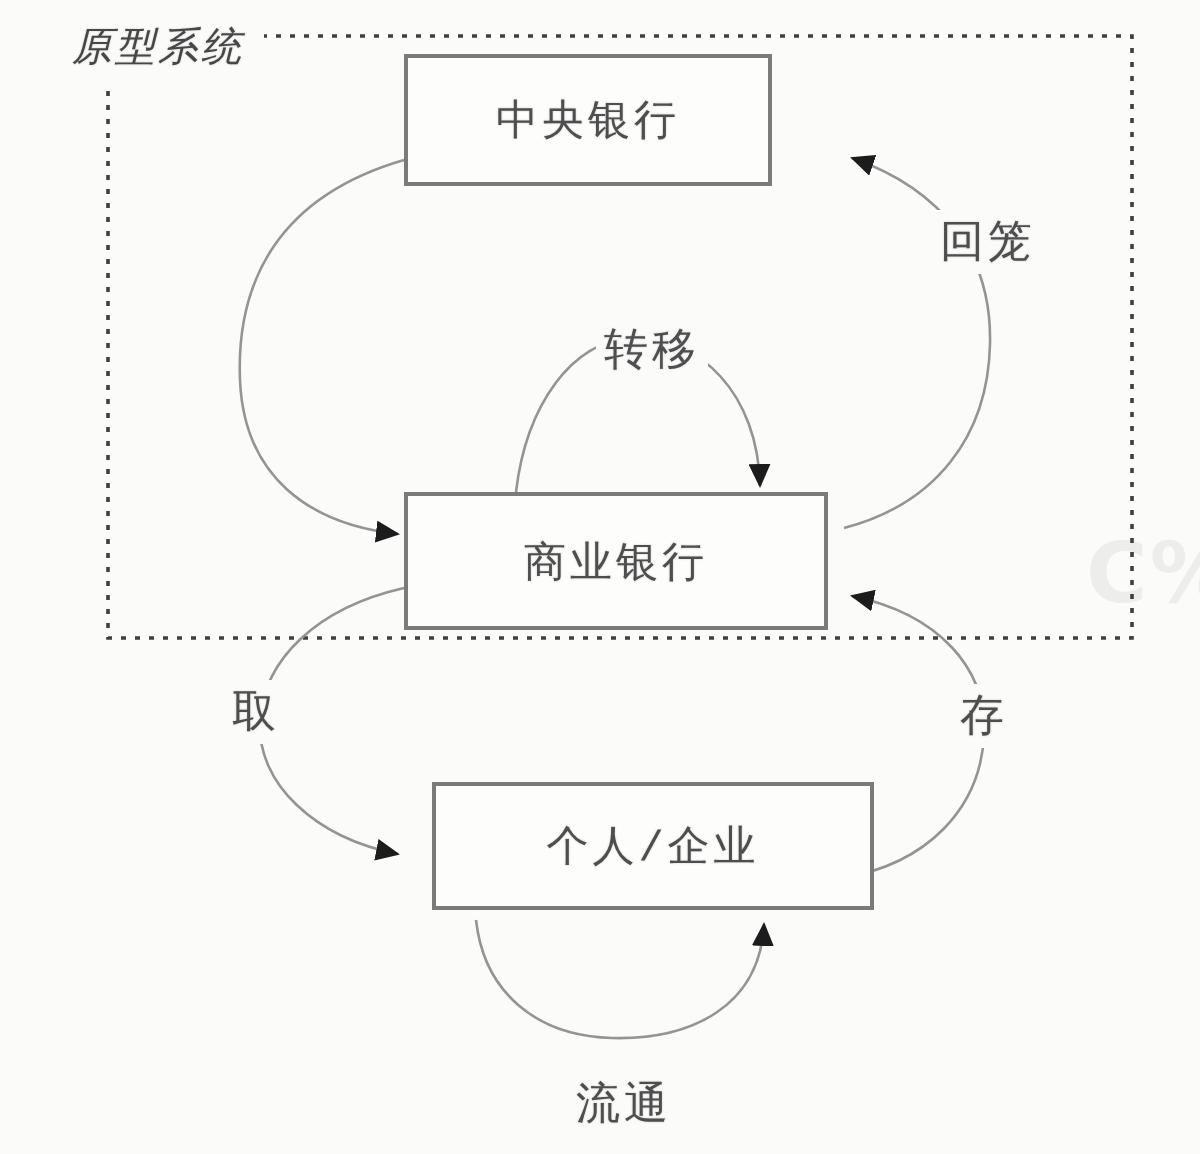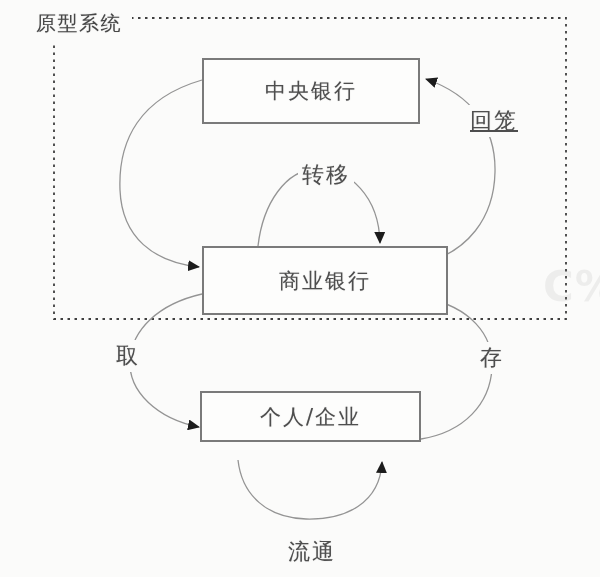--- a/index.html
+++ b/index.html
@@ -30,52 +30,53 @@
     border: 2px solid var(--box_border, #7a7a7a);
     background: #fdfdfc;
     display: flex;
     align-items: center;
     justify-content: center;
     color: var(--text, #4e4e4e);
     font-size: 21px;
     letter-spacing: 2px;
     text-shadow: 0 0 1px rgba(90,90,90,0.35);
   }
-  #node-central    { left: 202px; top: 58px;  width: 218px; height: 66px; }
-  #node-commercial { left: 202px; top: 246px; width: 246px; height: 69px; }
-  #node-individual { left: 200px; top: 391px; width: 221px; height: 51px; }
+  #node-central    { left: 202px; top: 27px;  width: 184px; height: 66px; }
+  #node-commercial { left: 202px; top: 246px; width: 212px; height: 69px; }
+  #node-individual { left: 216px; top: 391px; width: 221px; height: 64px; font-family: Liberation Mono, monospace; }
   .edge-label {
     position: absolute;
     z-index: 2;
     transform: translate(-50%, -50%);
     background: var(--background, #fbfbfa);
     padding: 1px 4px;
     color: var(--text, #4e4e4e);
     font-size: 22px;
     letter-spacing: 2px;
     white-space: nowrap;
     text-shadow: 0 0 1px rgba(90,90,90,0.35);
   }
   #lbl-issue     { left: 132px; top: 123px; }
-  #lbl-return    { left: 494px; top: 121px; text-decoration: underline; }
+  #lbl-return    { left: 494px; top: 121px; }
   #lbl-transfer  { left: 326px; top: 175px; }
   #lbl-withdraw  { left: 128px; top: 356px; }
   #lbl-deposit   { left: 492px; top: 358px; }
   #lbl-circulate { left: 312px; top: 552px; }
   .sys-label {
     position: absolute;
     z-index: 2;
     left: 30px;
     top: 6px;
     padding: 4px 10px 8px 6px;
     background: var(--background, #fbfbfa);
     color: #474747;
     font-size: 20px;
     letter-spacing: 1.5px;
     text-shadow: 0 0 1px rgba(90,90,90,0.35);
+    font-style: italic;
   }
   .watermark {
     position: absolute;
     z-index: 0;
     left: 543px;
     top: 262px;
     font-size: 42px;
     font-weight: bold;
     color: #000000;
     opacity: 0.05;

